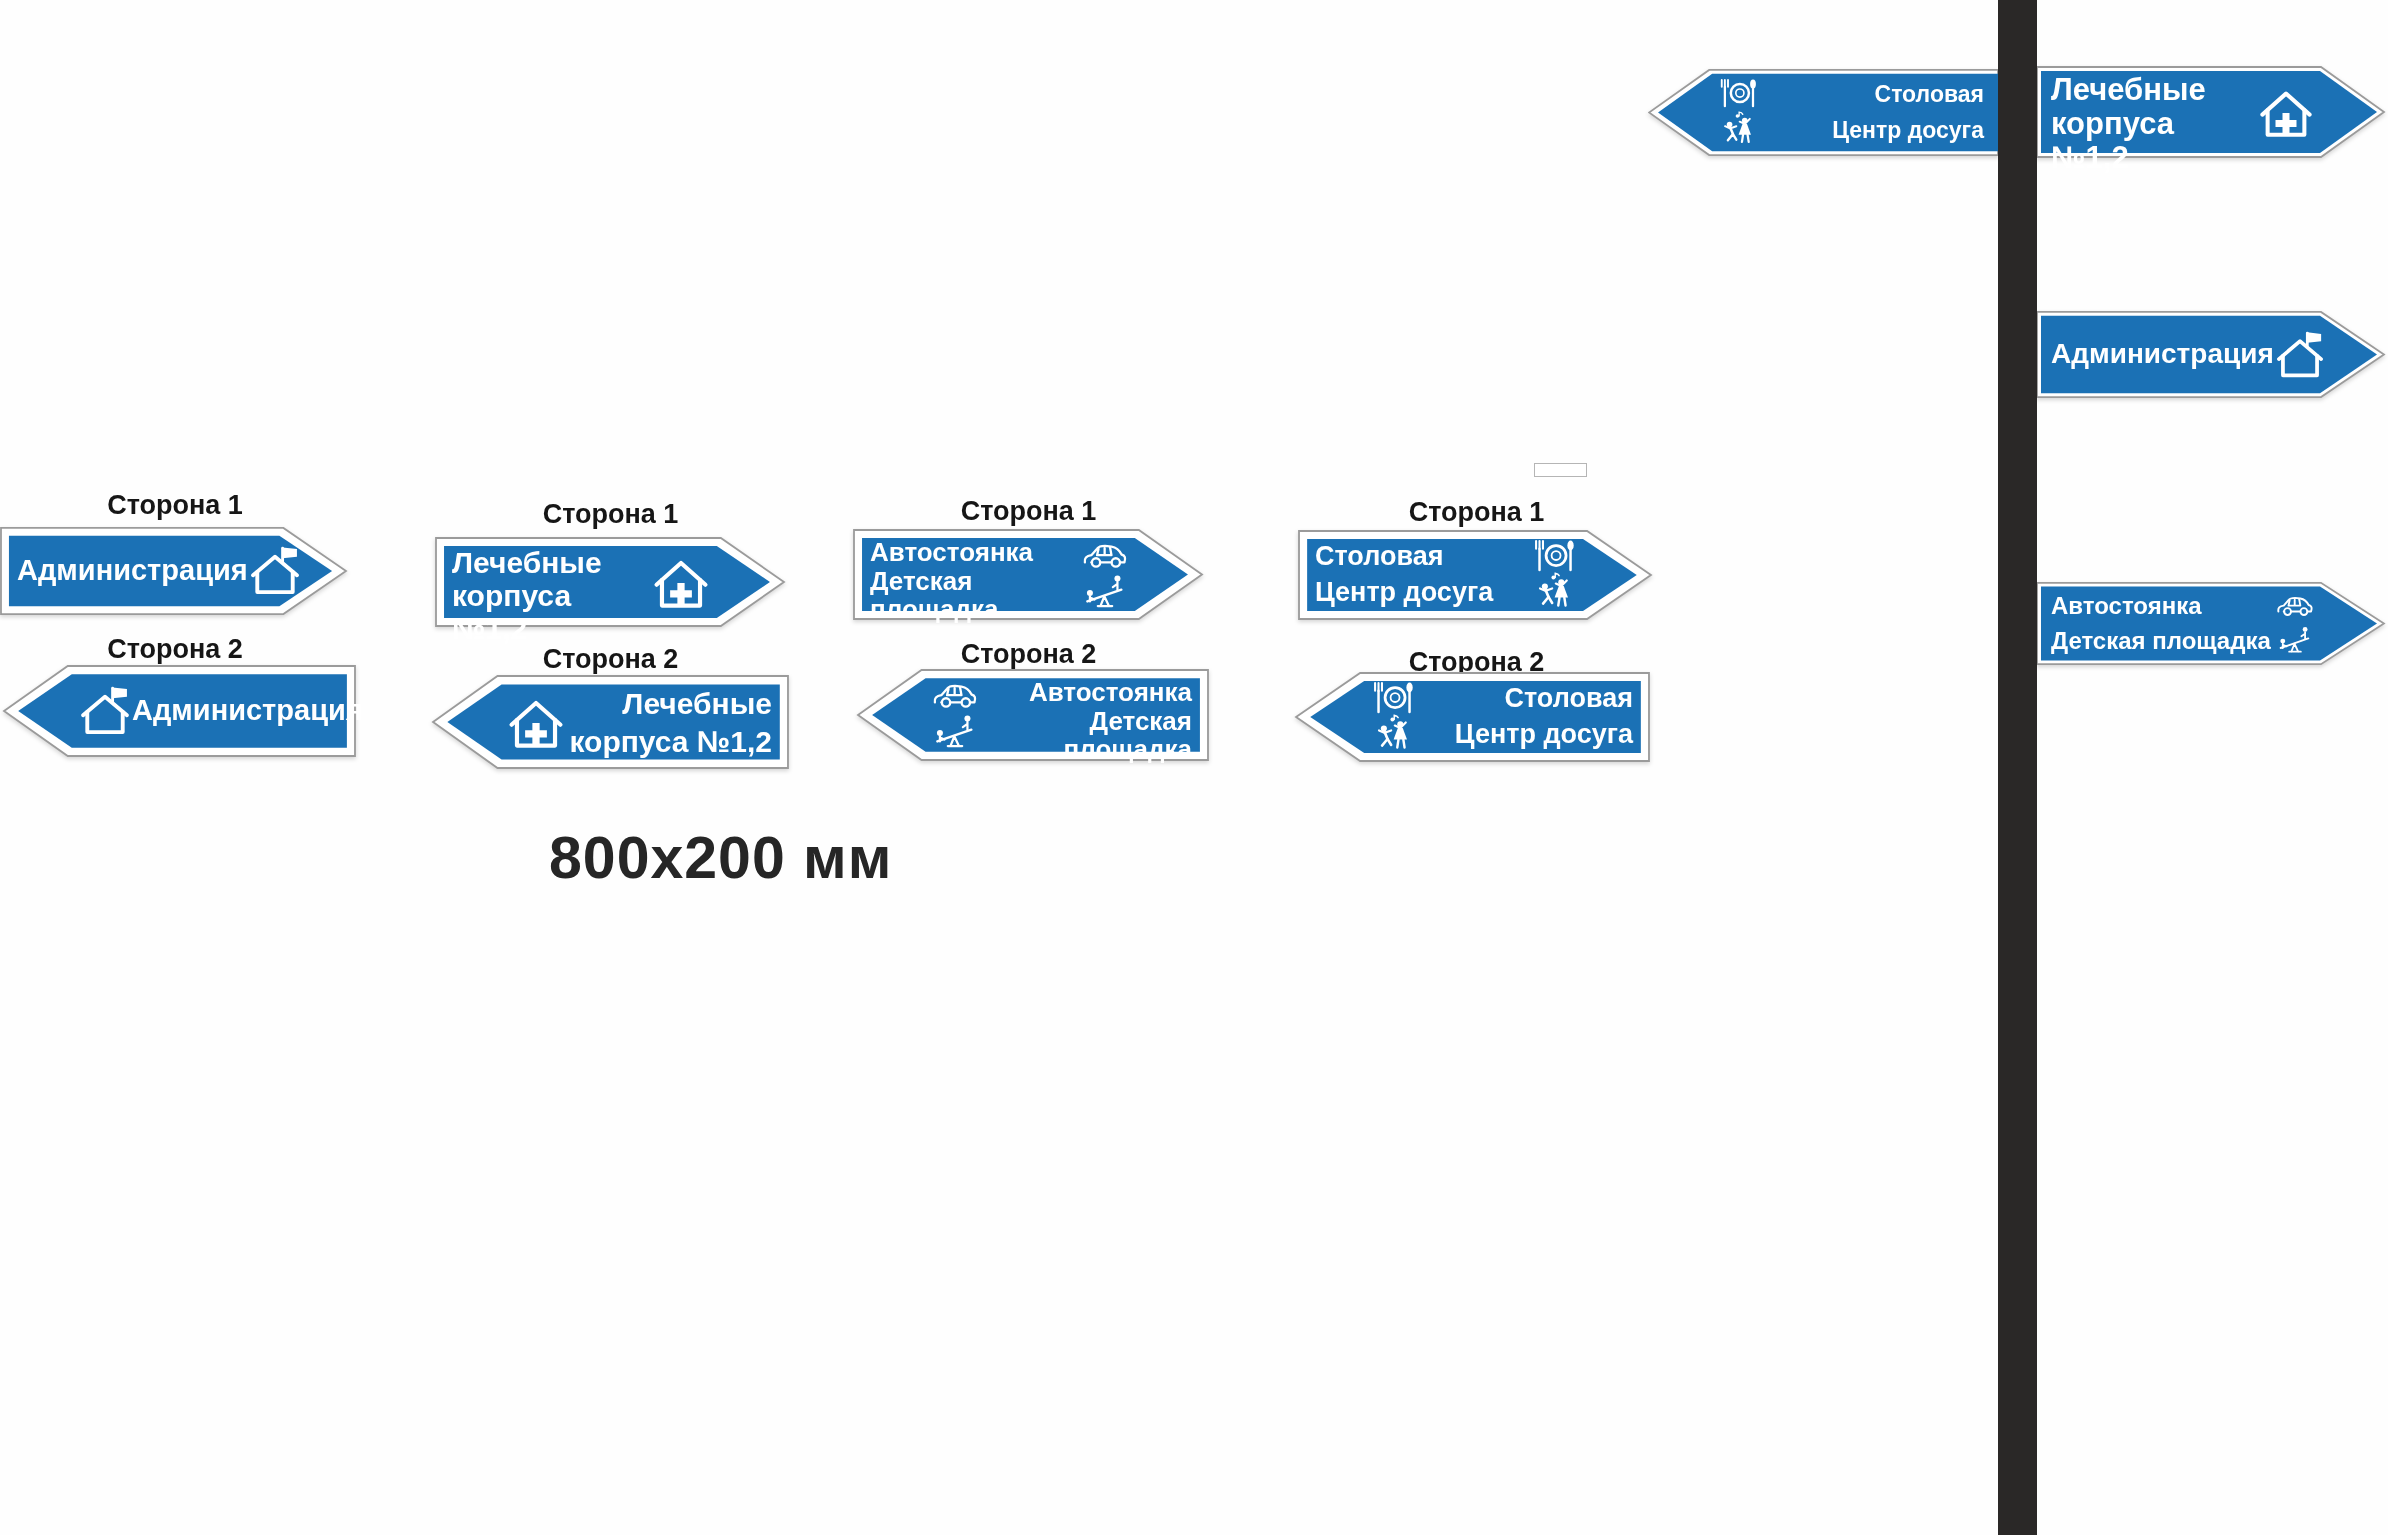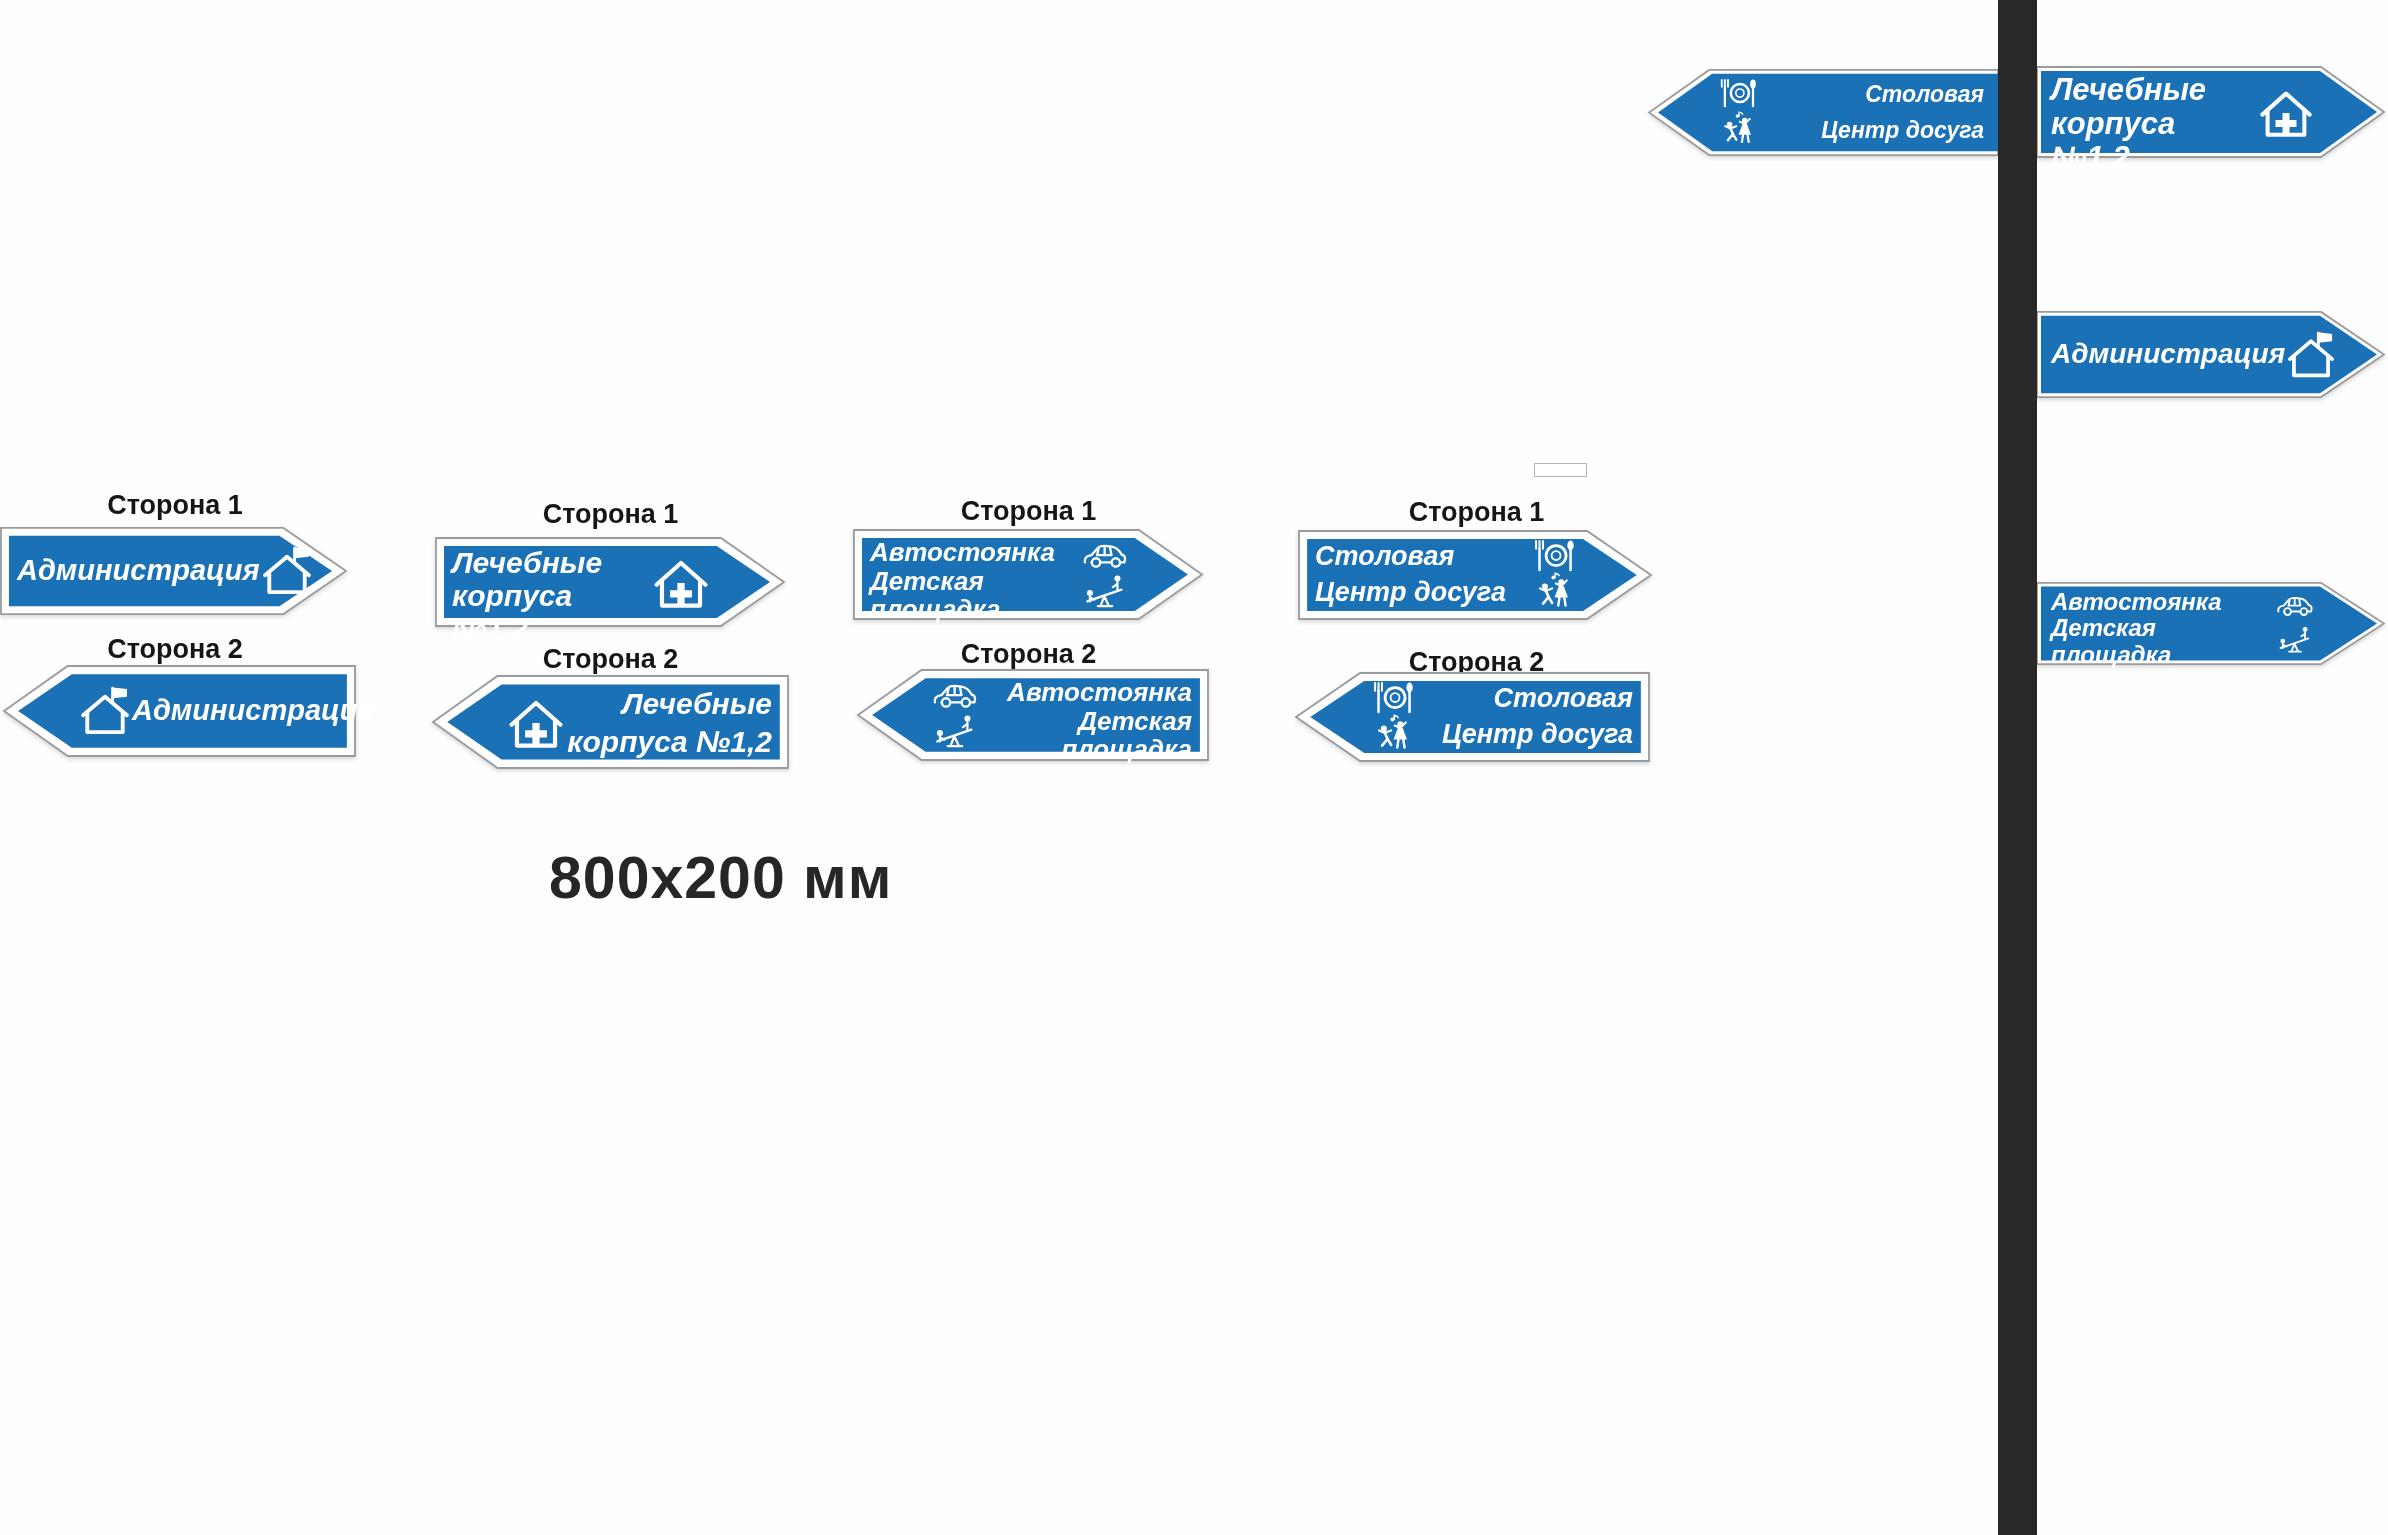--- a/index.html
+++ b/index.html
@@ -1,35 +1,35 @@
 <!DOCTYPE html>
 <html><head>
 <meta charset="utf-8">
 <style>
   html,body{margin:0;padding:0;background:#ffffff;}
   .canvas{position:relative;width:2388px;height:1535px;background:#fefefe;overflow:hidden;
           font-family:"Liberation Sans",sans-serif;}
   .pole{position:absolute;left:1998px;top:0;width:39px;height:1535px;background:#2a2827;z-index:6;}
-  .sign{position:absolute;z-index:3;font-style:italic;}
+  .sign{position:absolute;z-index:3;}
   .shape{position:absolute;left:0;top:0;width:100%;height:100%;
          filter:drop-shadow(0 2px 2px rgba(0,0,0,0.16));}
   .outer{fill:#ffffff;stroke:#9b9b9b;stroke-width:1.8;}
   .inner{fill:#1b71b5;}
   .content{position:absolute;display:flex;align-items:center;z-index:2;}
   .dir-right .content{left:17px;right:76px;top:9px;bottom:9px;}
   .dir-left  .content{left:76px;right:17px;top:9px;bottom:9px;}
   .pole-right .content{left:15px;right:72px;top:7px;bottom:7px;}
   .pole-left  .content{left:70px;right:15px;top:7px;bottom:7px;}
   .txt{flex:1;color:#ffffff;font-weight:bold;line-height:1.1;}
   .a-left{text-align:left;} .a-right{text-align:right;}
   .lines2{display:flex;flex-direction:column;justify-content:space-around;align-self:stretch;}
   .icons{display:flex;flex-direction:column;align-items:center;justify-content:space-around;align-self:stretch;}
   .icon{display:block;}
   .side-label{position:absolute;text-align:center;font-weight:bold;font-size:27px;color:#161616;z-index:2;}
-  .size-caption{position:absolute;left:549px;top:844px;font-size:59px;font-weight:bold;
+  .size-caption{position:absolute;left:549px;top:824px;font-size:59px;font-weight:bold;
                 color:#262626;letter-spacing:1px;z-index:2;}
   .mini-rect{position:absolute;left:1534px;top:463px;width:51px;height:12px;background:#ffffff;
              border:1.5px solid #b5b5b5;z-index:2;}
 </style>
 </head>
 <body>
 
 <div class="canvas">
 
   <svg width="0" height="0" style="position:absolute" aria-hidden="true">

